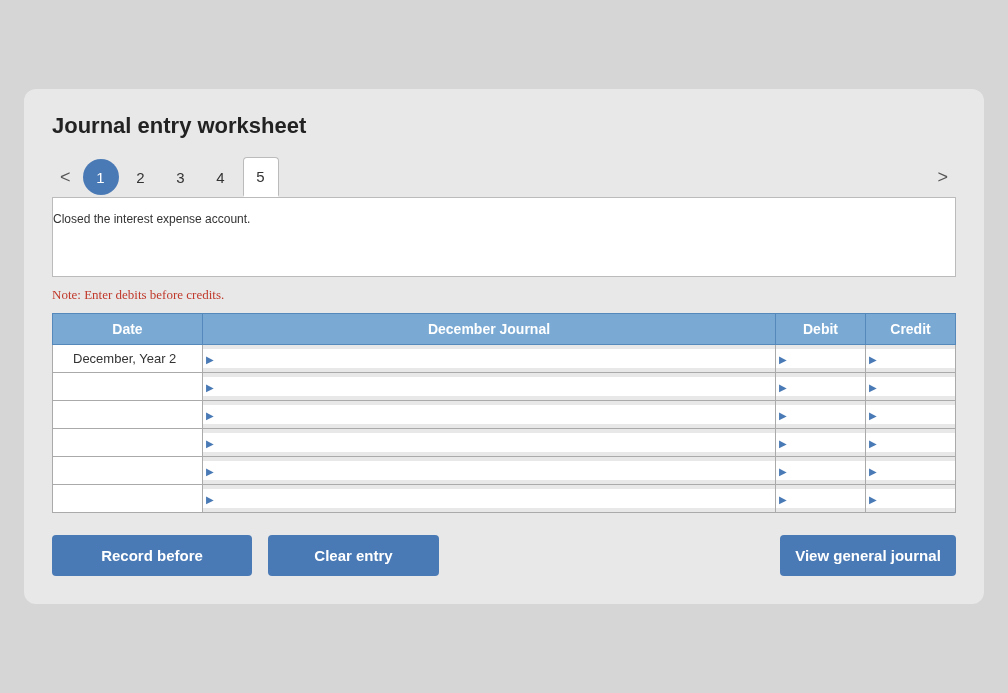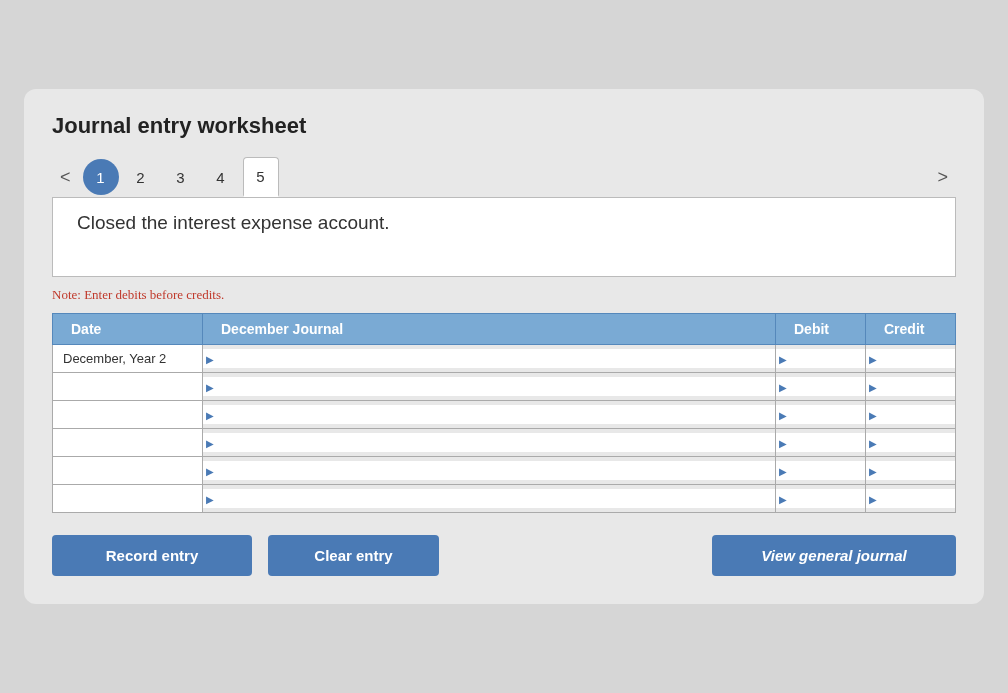--- a/index.html
+++ b/index.html
@@ -28,63 +28,63 @@
     .nav-arrow {
       font-size: 18px;
       color: #555;
       cursor: pointer;
       padding: 4px 8px;
       user-select: none;
     }
     .description-box {
       background: #fff;
       border: 1px solid #bbb;
-      padding: 14px 24px;
+      padding: 14px 0;
       min-height: 80px;
       margin-bottom: 10px;
-      font-size: 19px;
+      font-size: 12px;
       color: #333;
     }
     .note-text {
       color: #c0392b;
       font-size: 13px;
       margin-bottom: 10px;
       font-family: Liberation Serif, serif;
     }
     .journal-table {
       width: 100%;
       border-collapse: collapse;
       border: 1px solid #555;
       margin-bottom: 22px;
     }
     .journal-table th {
       background: #7aaad4;
       color: #fff;
       font-weight: bold;
-      text-align: left;
-      padding: 7px 18px;
+      text-align: center;
+      padding: 7px 24px;
       border: 1px solid #5588bb;
       font-size: 14px;
     }
     .journal-table td {
       border: 1px solid #aaa;
       padding: 0;
       height: 28px;
     }
     .journal-table td input {
       width: 100%;
       height: 100%;
       border: none;
       outline: none;
       padding: 2px 6px;
       font-size: 13px;
       background: #fff;
     }
     .journal-table td.date-cell {
-      padding: 4px 10px;
+      padding: 4px 20px;
       font-size: 13px;
       color: #333;
       background: #fff;
     }
     .col-date { width: 150px; }
     .col-journal { }
     .col-debit { width: 90px; }
     .col-credit { width: 90px; }
     .input-with-arrow {
       position: relative;
@@ -115,21 +115,21 @@
       font-weight: bold;
       color: #fff;
       background: #4a7ab5;
       border: none;
       border-radius: 4px;
       cursor: pointer;
       text-align: center;
     }
     .btn-record { width: 200px; }
     .btn-clear { width: 171px; }
-    .btn-view { width: 244px; margin-left: auto; font-style: italic; }
+    .btn-view { width: 176px; margin-left: auto; }
     .tabs-nav {
       display: flex;
       align-items: center;
       gap: 4px;
     }
     .tab-num {
       display: flex;
       align-items: center;
       justify-content: center;
       width: 36px;
@@ -305,17 +305,17 @@
           <td class="col-credit">
             <div class="input-with-arrow">
               <input type="text" style="">
             </div>
           </td>
         </tr>
       </tbody>
   </table>
 
   <div class="buttons-row">
-    <button class="btn btn-record">Record entry</button>
+    <button class="btn btn-record">Record before</button>
     <button class="btn btn-clear">Clear entry</button>
     <button class="btn btn-view">View general journal</button>
   </div>
 </div>
 
 </body></html>

